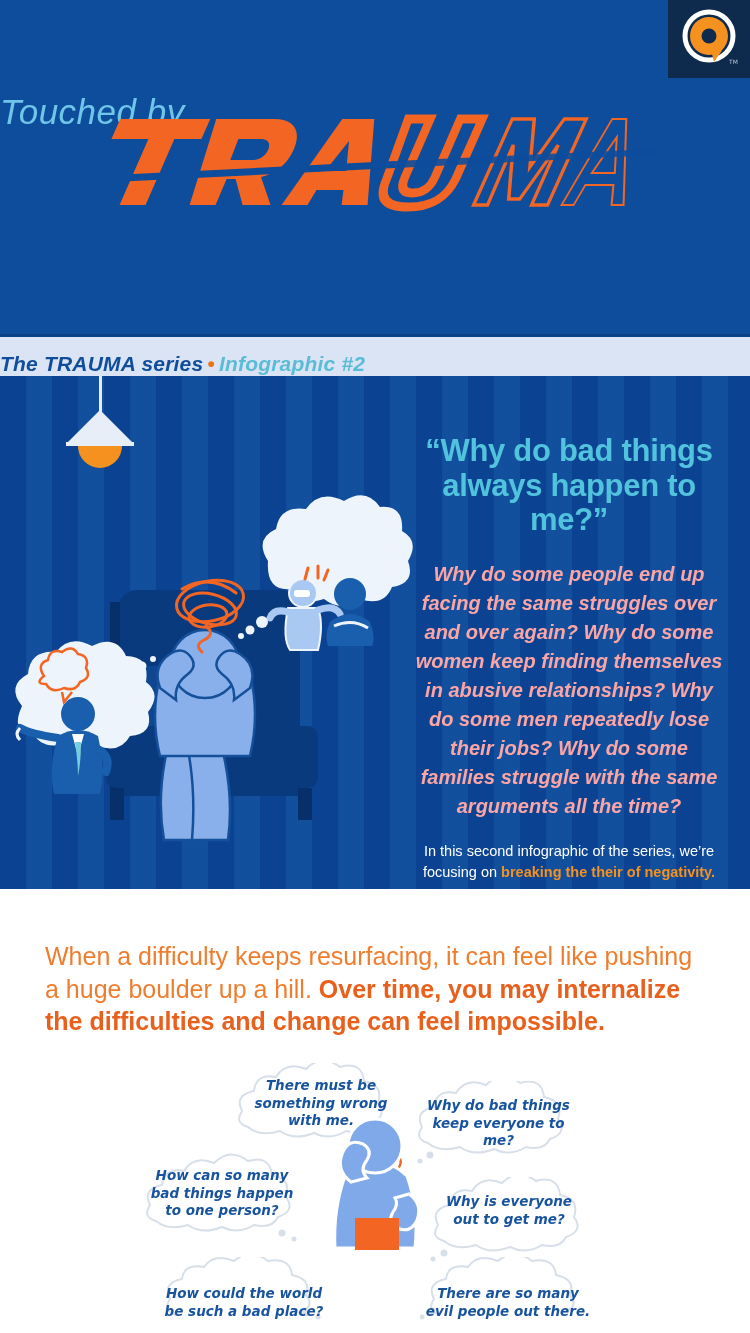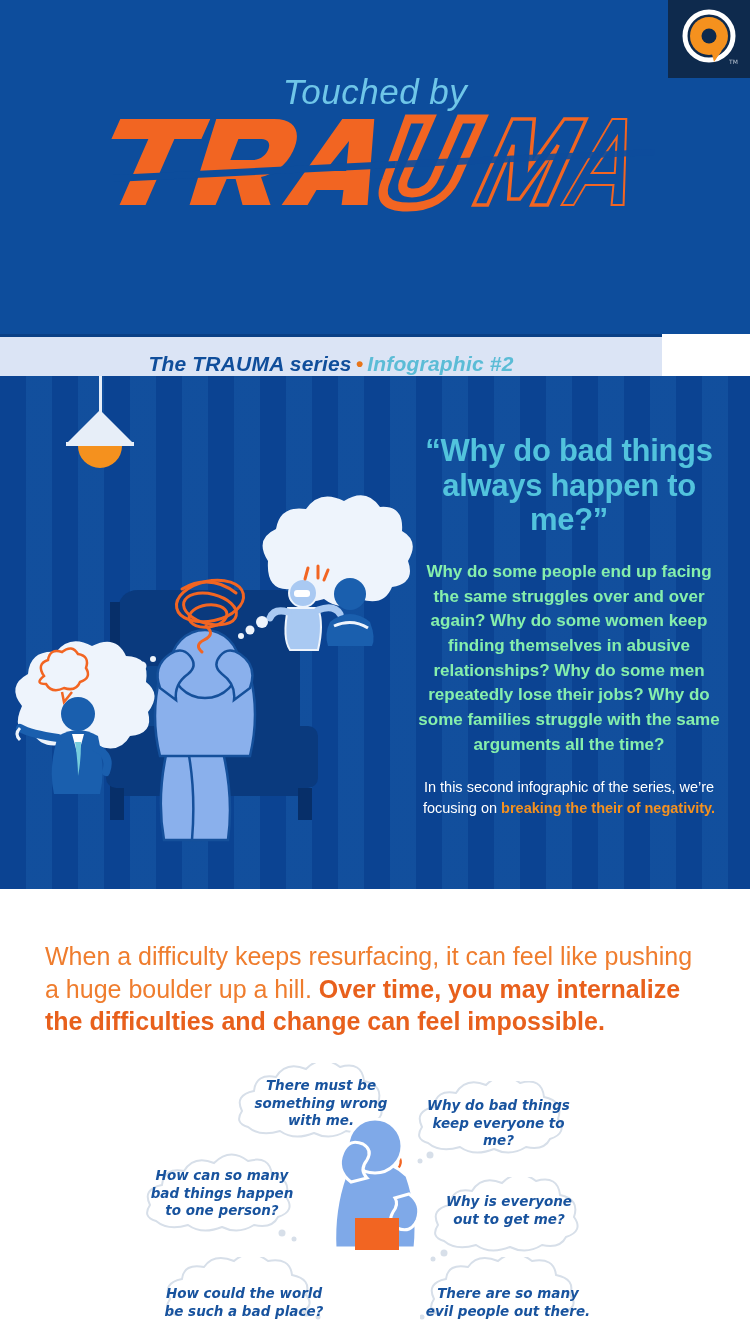--- a/index.html
+++ b/index.html
@@ -16,38 +16,38 @@
     position:absolute; left:0; top:0; width:750px; height:334px;
     background:#0d4d9c;
     overflow:hidden;
   }
   .logo-box {
     position:absolute; right:0; top:0; width:82px; height:78px;
     background:#0e2a4d; display:flex; align-items:center; justify-content:center;
   }
   .logo-box svg { display:block; }
   .hero-pre {
-    position:absolute; top:72px; left:0; width:750px; text-align:center;
+    position:absolute; top:92px; left:0; width:750px; 
     color:#6fc6e8; font-size:35px; font-weight:300; letter-spacing:.5px;
     font-style:italic;
   }
   .hero-word {
     position:absolute; top:105px; left:0; width:750px; height:120px;
   }
   .hero-word svg { display:block; margin:0 auto; }
   .hero-sub {
     position:absolute; top:240px; left:0; width:750px; text-align:center;
     color:#cfe0f2; font-size:28px; font-style:italic;
     font-family:"Liberation Serif", serif;
   }
 
   
   .banner {
-    position:absolute; left:0; top:334px; width:662px; height:58px;
-    background:#dbe4f5; display:flex; align-items:center; justify-content:center;
+    position:absolute; left:0; top:334px; width:750px; height:58px;
+    background:#dbe4f5; display:flex; align-items:center; justify-content:flex-start;
     border-top:3px solid #0a4086; border-bottom:2px solid #c3d2ea;
   }
   .banner-text {
     font-size:21px; font-weight:bold; font-style:italic; letter-spacing:.2px;
   }
   .banner-a { color:#104e9b; }
   .banner-dot { color:#e8751a; margin:0 4px; }
   .banner-b { color:#5bbcd6; }
 
   
@@ -63,21 +63,21 @@
   }
   .illus { position:absolute; left:0; top:0; width:420px; height:513px; }
   .illus svg { display:block; }
 
   .midtext { position:absolute; left:415px; top:58px; width:308px; text-align:center; }
   .mid-h {
     color:#52c3dd; font-size:31px; font-weight:bold; line-height:1.12;
     letter-spacing:-.3px;
   }
   .mid-p1 {
-    margin-top:22px; color:#86efac; font-size:17px; 
+    margin-top:22px; color:#fca5a5; font-size:20px; font-style:italic;
     line-height:1.45; font-weight:bold;
   }
   .mid-p2 {
     margin-top:20px; color:#ffffff; font-size:14.5px; line-height:1.45;
   }
   .mid-hl { color:#f5911e; font-weight:bold; }
 
   
   .white { position:absolute; left:0; top:905px; width:750px; height:428px; background:#fff; overflow:hidden; }
   .lead {

